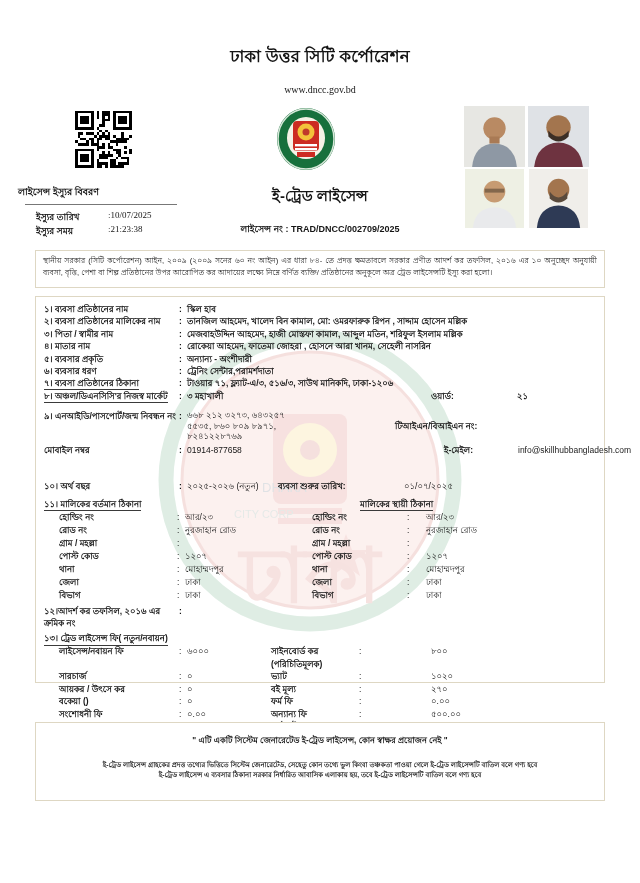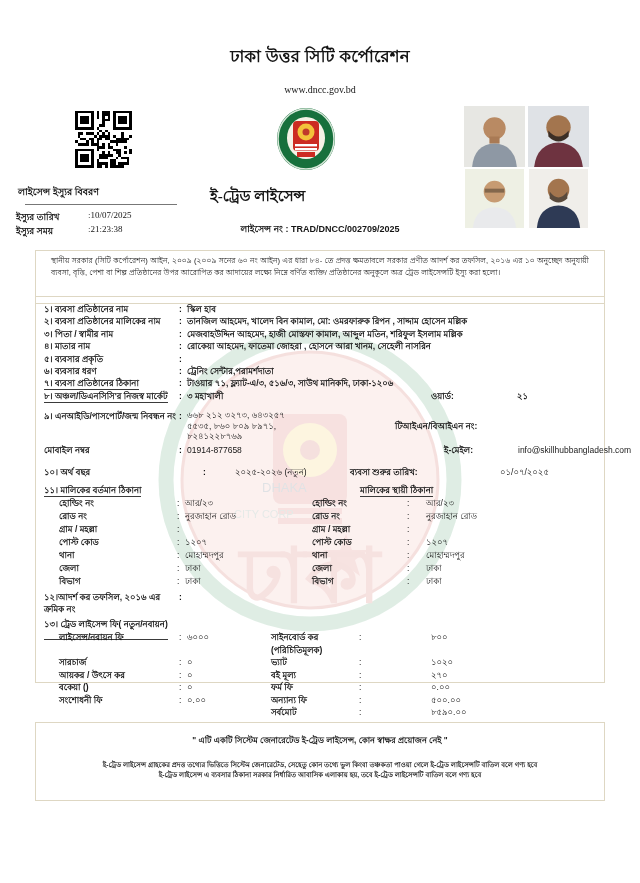--- a/index.html
+++ b/index.html
@@ -7,70 +7,70 @@
         font-family:"Liberation Sans","DejaVu Sans",sans-serif;color:#151515;}
   
   .org-title{position:absolute;top:44px;left:0;width:640px;text-align:center;
              font-size:16.5px;font-weight:700;letter-spacing:.2px;}
   .website{position:absolute;top:84px;left:0;width:640px;text-align:center;
            font-size:10px;font-family:"Liberation Serif","DejaVu Serif",serif;}
   .qr{position:absolute;left:75px;top:108px;width:57px;height:62px;}
   .issue-title{position:absolute;left:18px;top:185px;width:168px;text-align:left;
                font-size:9.5px;font-weight:600;}
   .issue-hr{position:absolute;left:25px;top:204px;width:152px;border-top:1px solid #777;}
-  .issue-row{position:absolute;left:16px;width:160px;display:grid;
+  .issue-row{position:absolute;left:36px;width:160px;display:grid;
              grid-template-columns:72px auto;font-size:9px;}
   .issue-row .l{font-weight:700;}
   .issue-row .v{font-weight:500;font-family:"Liberation Serif","DejaVu Serif",serif;}
   .ir-date{top:210px;} .ir-time{top:224px;}
   .logo{position:absolute;left:276px;top:107px;width:60px;height:64px;}
-  .doc-title{position:absolute;left:210px;top:184px;width:220px;text-align:left;
-             font-size:15px;font-weight:700;font-family:Liberation Serif, serif;}
+  .doc-title{position:absolute;left:210px;top:184px;width:220px;text-align:center;
+             font-size:15px;font-weight:700;}
   .lic-no{position:absolute;left:180px;top:222px;width:280px;text-align:center;font-size:9px;font-weight:700;}
   .lic-no .num{font-family:"Liberation Sans",sans-serif;}
   .photos{position:absolute;left:464px;top:106px;display:grid;
           grid-template-columns:61px 63px;grid-template-rows:61px 59px;gap:2px;}
   .photo{position:relative;overflow:hidden;}
   .photo svg{display:block;width:100%;height:100%;}
   
   .watermark{position:absolute;left:150px;top:322px;width:320px;height:320px;z-index:0;pointer-events:none;}
   
   .box{position:absolute;left:35px;width:570px;box-sizing:border-box;
        border:1px solid #ded7c3;background:transparent;z-index:1;}
-  .intro-box{top:250px;height:54px;padding:4px 15px;background:#fff;}
+  .intro-box{top:250px;height:38px;padding:4px 7px;background:#fff;}
   .intro-text{font-size:7.6px;line-height:1.62;text-align:justify;color:#222;}
   .main-box{top:296px;height:387px;padding:6px 8px 0 8px;}
   .notes-box{top:722px;height:79px;text-align:center;background:#fff;}
   
   .row{display:grid;grid-template-columns:135px 8px 1fr;font-size:8.5px;line-height:12.4px;}
   .row .lb{font-weight:700;}
   .row .co{font-weight:700;}
   .row .vb{font-weight:700;}
   .row-8{grid-template-columns:135px 8px 244px 86px 1fr;}
   .ul span.u{border-bottom:1px solid #3a3a3a;padding-bottom:1px;}
   .row-nid{grid-template-columns:135px 8px 161px 1fr;margin-top:8px;font-weight:400;}
   .row-nid .vb{font-weight:400;line-height:10.5px;}
   .row-nid .rl{font-weight:700;align-self:center;margin-left:47px;}
   .row-mob{grid-template-columns:135px 8px 257px 74px 1fr;margin-top:2px;}
   .row-mob .vb{font-weight:400;}
   .row-mob .em{font-weight:400;color:#222;}
-  .row-10{grid-template-columns:135px 8px 91px 126px 1fr;margin-top:10px;gap:24px;}
+  .row-10{grid-template-columns:135px 8px 91px 126px 1fr;margin-top:24px;}
   .row-10 .vb{font-weight:400;}
   .row-10 .rv{font-weight:400;}
   .rl{font-weight:700;}
   .addr-head{display:grid;grid-template-columns:270px 1fr;font-size:8.5px;line-height:13px;margin-top:5px;gap:46px;}
   .addr-head span{font-weight:700;}
   .addr-head .u{border-bottom:1px solid #3a3a3a;width:fit-content;padding-bottom:1px;}
   .addr-row{display:grid;grid-template-columns:118px 8px 127px 95px 19px 1fr;
             margin-left:15px;font-size:8.5px;line-height:13px;}
   .addr-row .al{font-weight:700;}
   .addr-row .av{font-weight:400;}
   .row-12{margin-top:3px;}
   .fee-head{font-size:8.5px;line-height:13px;margin-top:3px;font-weight:700;}
-  .fee-head .u{border-bottom:1px solid #3a3a3a;padding-bottom:10px;}
+  .fee-head .u{border-bottom:1px solid #3a3a3a;padding-bottom:2px;}
   .fee-row{display:grid;grid-template-columns:120px 8px 84px 88px 8px 1fr;
            margin-left:15px;font-size:8.5px;line-height:12.5px;}
   .fee-row .fl{font-weight:700;}
   .fee-row .fv{font-weight:400;}
   .fee-row .frv{font-weight:400;padding-left:64px;}
   .validity{margin-top:17px;text-align:center;font-size:9.5px;font-weight:700;}
   
   .quote{margin-top:11px;font-size:8.2px;font-weight:700;}
   .note-lines{margin-top:13px;font-size:6.8px;font-weight:700;line-height:10px;color:#222;}
 </style>
@@ -320,20 +320,21 @@
       <span class="vb">মেজবাহউদ্দিন আহমেদ, হাজী মোস্তফা কামাল, আব্দুল মতিন, শরিফুল ইসলাম মল্লিক</span>
     </div>
     <div class="row">
       <span class="lb">৪। মাতার নাম</span>
       <span class="co">:</span>
       <span class="vb">রোকেয়া আহমেদ, ফাতেমা জোহরা , হোসনে আরা খানম, সেহেলী নাসরিন</span>
     </div>
     <div class="row">
       <span class="lb">৫। ব্যবসার প্রকৃতি</span>
       <span class="co">:</span>
+      <span class="vb">অন্যান্য - অংশীদারী</span>
     </div>
     <div class="row">
       <span class="lb">৬। ব্যবসার ধরণ</span>
       <span class="co">:</span>
       <span class="vb">ট্রেনিং সেন্টার,পরামর্শদাতা</span>
     </div>
     <div class="row ul">
       <span class="lb"><span class="u">৭। ব্যবসা প্রতিষ্ঠানের ঠিকানা</span></span>
       <span class="co">:</span>
       <span class="vb">টাওয়ার ৭১, ফ্ল্যাট-এ/৩, ৫১৬/৩, সাউথ মানিকদি, ঢাকা-১২০৬</span>

